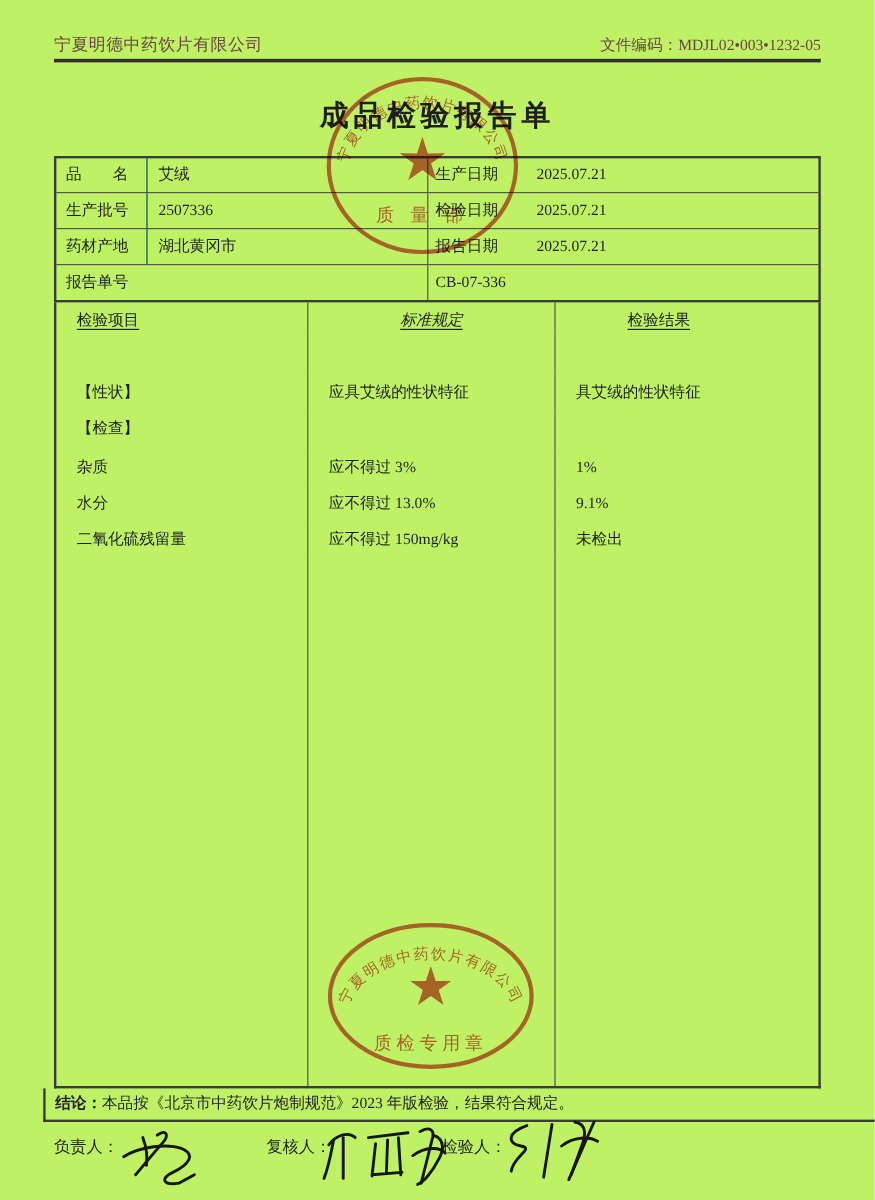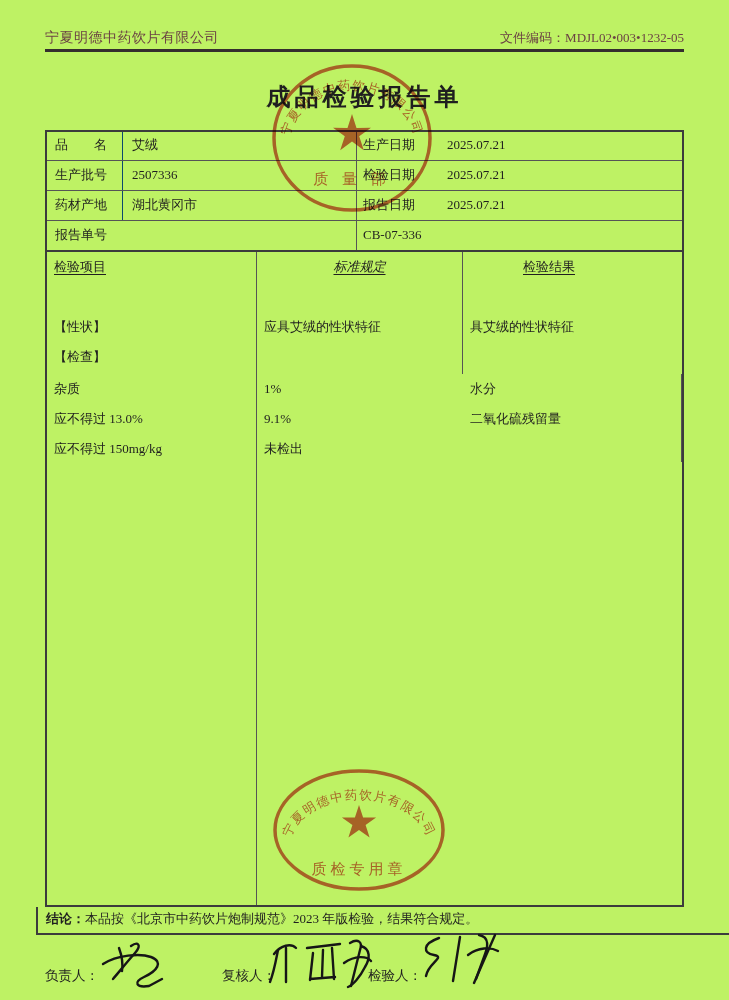--- a/index.html
+++ b/index.html
@@ -27,35 +27,35 @@
   .ic-rlabel { width:90px; padding-left:6px; }
   .ic-rvalue { padding-left:0; }
   .ic-rvalue-only { padding-left:6px; }
   
   .results {
     margin:0 45px; width:639px; height:655px;
     border:2px solid #3c3c3c; border-top:none;
     display:grid; grid-template-columns:210px 206px 1fr;
     grid-template-rows:26px 34px 30px 32px 30px 30px 28px 1fr;
   }
-  .rc { padding-left:7px; line-height:30px; }
+  .rc { padding-left:17px; line-height:30px; }
   .b-r { border-right:1px solid #555; }
   .rhead { line-height:30px; }
   .rhead.h2 { text-align:center; padding-left:0;font-style:italic; }
   .rhead.h3 { padding-left:60px; }
   .u { text-decoration:underline; text-underline-offset:3px; }
   
   .conclusion {
     margin:0 36px; width:721px; height:28px; line-height:24px;
     border:2px solid #3c3c3c; border-top:none; padding-left:8px;
   }
   .conclusion .clabel { font-weight:bold; }
   
   .sig-row { position:relative; margin:5px 45px 0; height:62px; }
-  .sig-label { position:absolute; top:7px; font-size:13.5px;margin-top:20px; }
+  .sig-label { position:absolute; top:7px; font-size:13.5px; }
   .sig-label.l1 { left:0; }
   .sig-label.l2 { left:177px; }
   .sig-label.l3 { left:323px; }
   .sig-svg { position:absolute; }
   .sig1 { left:50px; top:0; }
   .sig2 { left:218px; top:-8px; }
   .sig3 { left:370px; top:-12px; }
   .sig-svg path { fill:none; stroke:#161616; stroke-width:2.4; stroke-linecap:round; stroke-linejoin:round; }
   
   .stamp { position:absolute; opacity:0.82; mix-blend-mode:multiply; pointer-events:none; }
@@ -120,20 +120,21 @@
 
     <div class="rc b-r">【性状】</div>
     <div class="rc b-r">应具艾绒的性状特征</div>
     <div class="rc">具艾绒的性状特征</div>
 
     <div class="rc b-r">【检查】</div>
     <div class="rc b-r"></div>
     <div class="rc"></div>
 
     <div class="rc b-r">杂质</div>
+    <div class="rc b-r">应不得过 3%</div>
     <div class="rc">1%</div>
 
     <div class="rc b-r">水分</div>
     <div class="rc b-r">应不得过 13.0%</div>
     <div class="rc">9.1%</div>
 
     <div class="rc b-r">二氧化硫残留量</div>
     <div class="rc b-r">应不得过 150mg/kg</div>
     <div class="rc">未检出</div>
 

